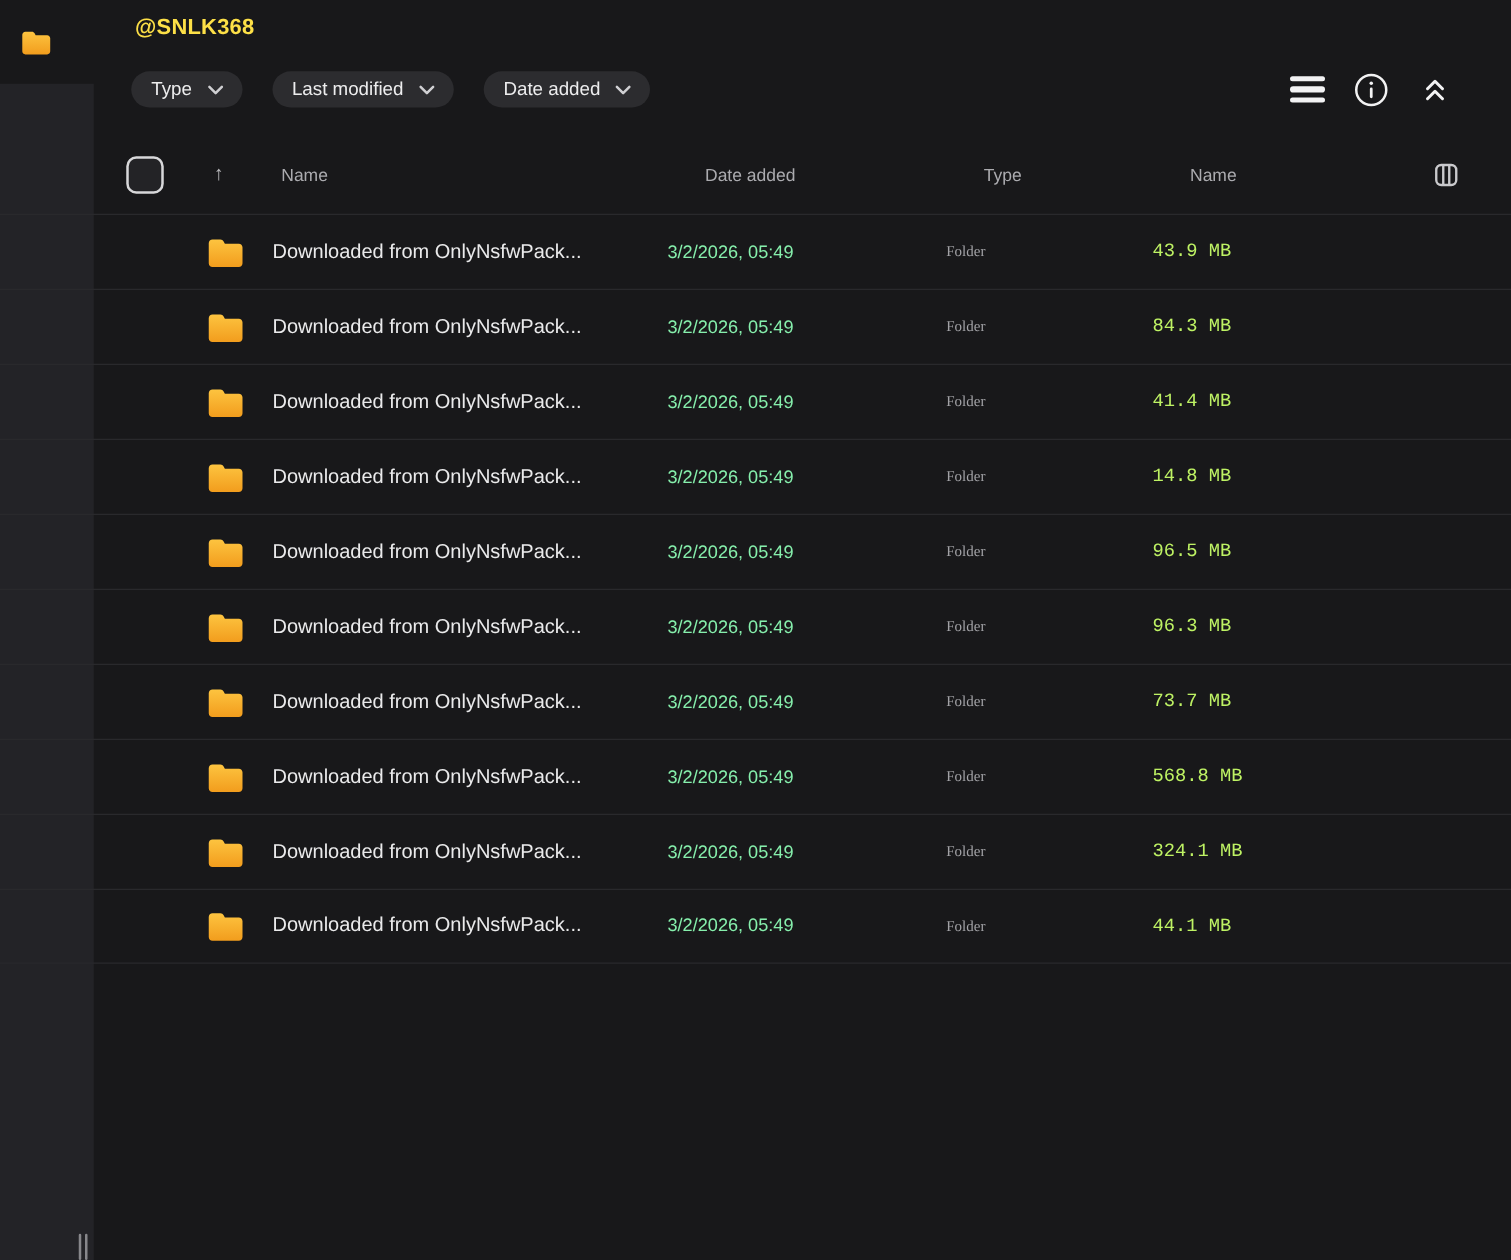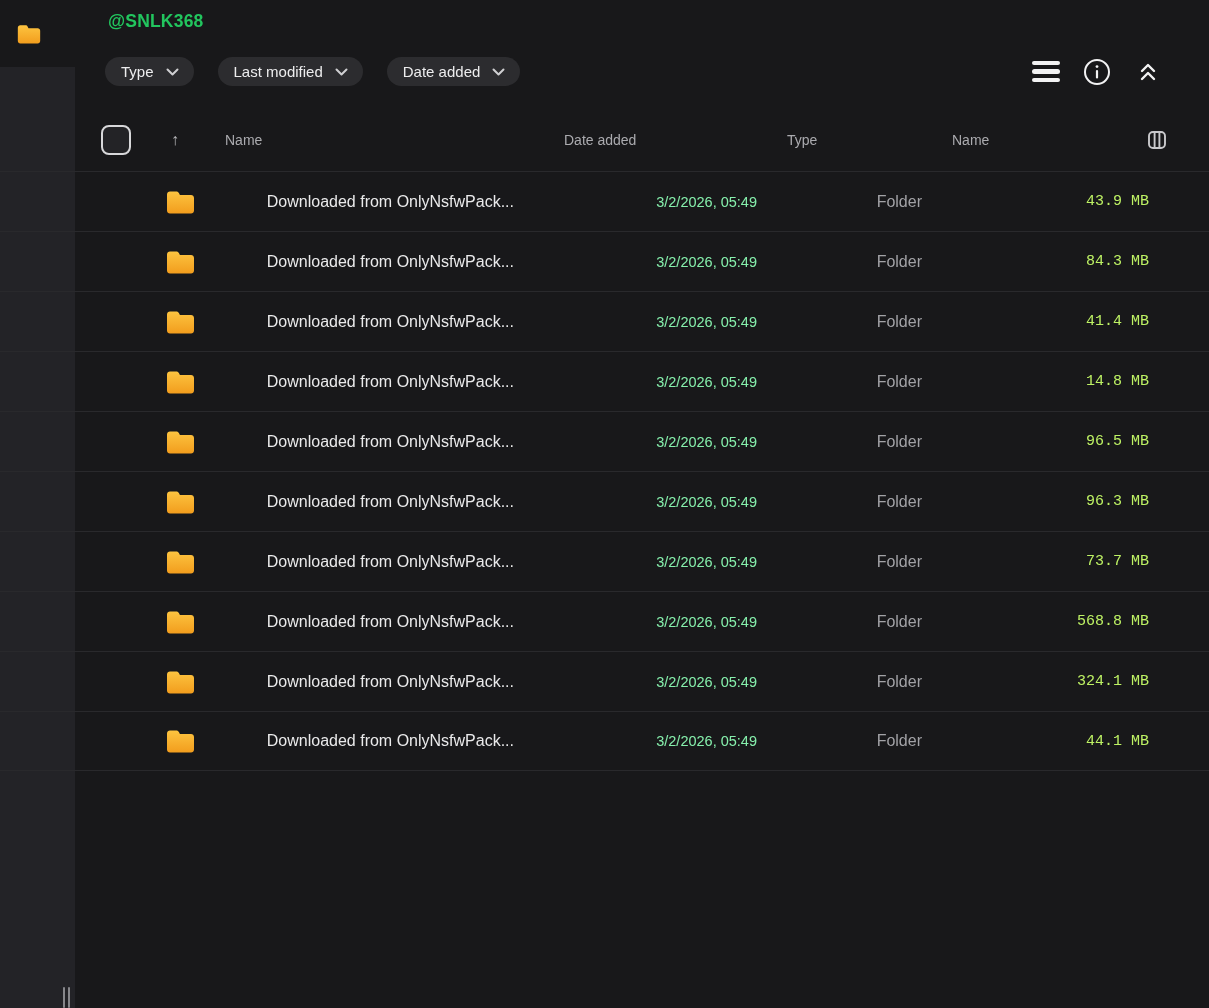--- a/index.html
+++ b/index.html
@@ -20,21 +20,21 @@
     display:flex; gap:3px; cursor:col-resize;
   }
   .resize-handle span { width:2px; height:100%; background:#87878b; border-radius:1px; }
   
   .logo {
     position:absolute; left:17px; top:21px; width:24px; height:25px;
     display:flex; align-items:center; justify-content:center;
   }
   .page-title {
     position:absolute; left:108px; top:11px;
-    font-size:17.5px; font-weight:700; color:#22c55e; letter-spacing:.2px;
+    font-size:17.5px; font-weight:700; color:#fde047; letter-spacing:.2px;
   }
   .chips { position:absolute; left:105px; top:57px; display:flex; gap:24px; }
   .chip {
     height:29px; padding:0 15px 0 16px; border-radius:15px;
     background:#2c2c2f; color:#ededee; font-size:15px;
     display:flex; align-items:center; gap:12px; cursor:pointer; white-space:nowrap;
   }
   .chip svg { display:block; }
   .top-actions {
     position:absolute; top:57px; right:47px; height:29px;
@@ -59,30 +59,30 @@
     background:#232326; cursor:pointer;
   }
   .sort-name {
     grid-column:3 / 5; display:flex; align-items:center; gap:16px; padding-left:5px;
   }
   .sort-arrow { font-size:16px; color:#b7b7ba; line-height:1; }
   .col-label { cursor:pointer;margin-left:30px; }
   .col-cols-icon { grid-column:8; justify-self:end; padding-right:42px; cursor:pointer; display:flex; }
   .rows { position:absolute; top:171px; left:0; right:0; }
   .file-row {
-    height:60px; border-top:1px solid #29292c; cursor:pointer;text-align:right;
+    height:60px; border-top:1px solid #29292c; cursor:pointer;
   }
   .file-row:last-child { border-bottom:1px solid #29292c; }
   .cell-icon { grid-column:3; justify-self:start; display:flex; }
   .cell-name {
     grid-column:4; font-size:16px; color:#eaeaeb;
     white-space:nowrap; overflow:hidden; padding-right:20px;
   }
   .cell-date { grid-column:5; font-size:14.5px; color:#86efac; }
-  .cell-type { grid-column:6; font-size:16px; color:#a2a2a6; }
+  .cell-type { grid-column:6; font-size:12px; color:#a2a2a6;font-family:Liberation Serif, serif; }
   .cell-size { grid-column:7; font-size:15px; color:#bef264;font-family:Liberation Mono, monospace; }
 </style>
 </head>
 <body>
 
 <svg width="0" height="0" style="position:absolute">
   <defs>
     <linearGradient id="folderGrad" x1="0" y1="0" x2="0" y2="1">
       <stop offset="0" stop-color="#fdc440"></stop>
       <stop offset="1" stop-color="#f29d1d"></stop>

